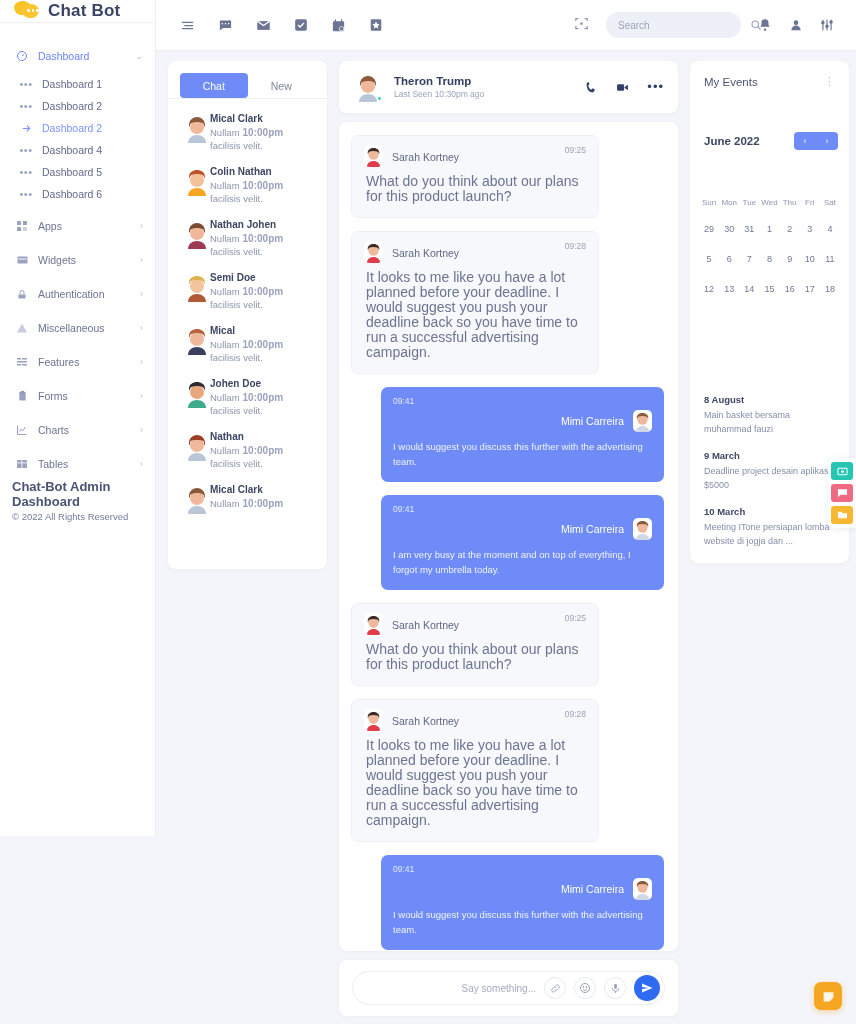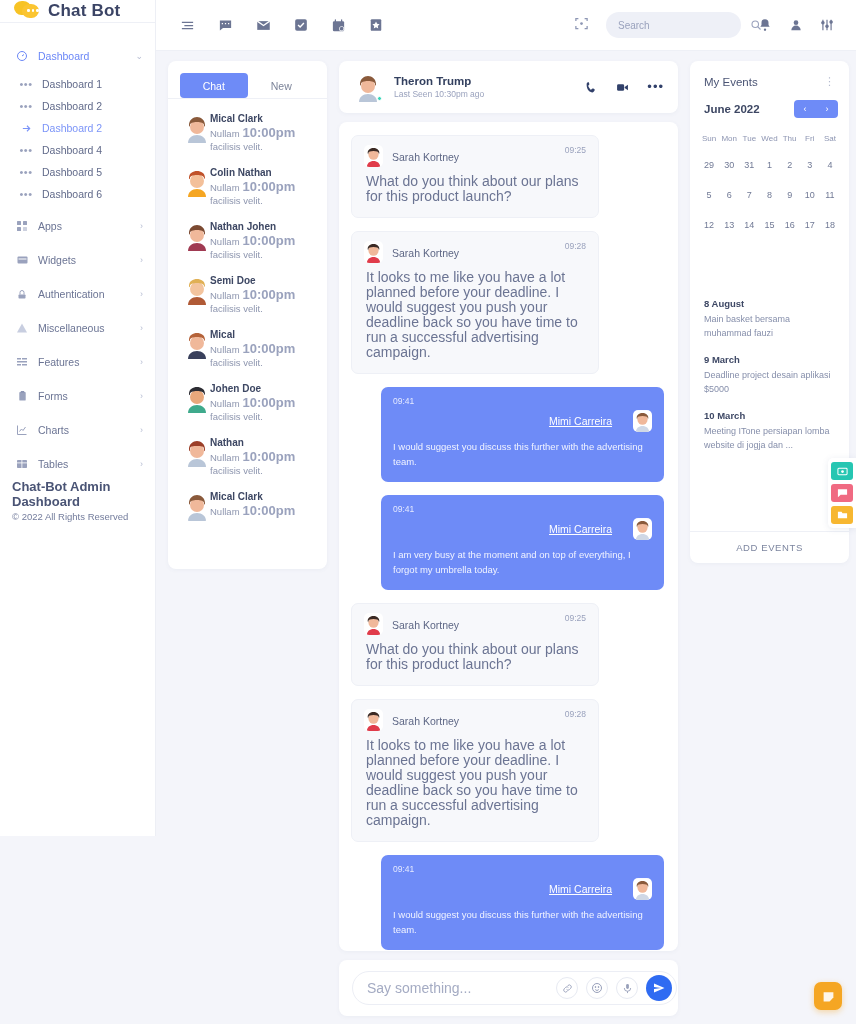--- a/index.html
+++ b/index.html
@@ -97,21 +97,21 @@
   .cl-tab {
     flex: 1 1 0; height: 25px; display: flex; align-items: center; justify-content: center;
     font-size: 10.5px; color: #7c8499; border-radius: 4px; cursor: pointer;
   }
   .cl-tab.sel { background: #6e8bf7; color: #fff; }
   .cl-scroll { flex: 1 1 auto; overflow: hidden; padding-top: 14px; position: relative; }
   .cl-item { display: flex; padding: 0 10px 0 16px; margin-bottom: 14px; cursor: pointer; }
   .cl-meta { flex: 1 1 auto; min-width: 0; }
   .cl-name { font-size: 10px; font-weight: bold; color: #3d4763; margin-bottom: 2px; }
   .cl-line { font-size: 9.5px; color: #8e96af; line-height: 13px; }
-  .cl-time { font-size: 13px; font-weight: bold; color: #9aa2bd; margin-left: 3px; }
+  .cl-time { font-size: 10px; font-weight: bold; color: #9aa2bd; margin-left: 3px; }
 
   
   .av { border-radius: 5px; overflow: hidden; flex: 0 0 auto; position: relative; }
   .av svg { display: block; }
 
   
   .convo { flex: 1 1 auto; display: flex; flex-direction: column; min-width: 0; gap: 9px; }
   .conv-head {
     height: 52px; display: flex; align-items: center; padding: 0 14px 0 14px;
     flex: 0 0 52px;
@@ -134,50 +134,50 @@
   .b-name { font-size: 10.5px; color: #5e6785; margin-left: 9px; margin-top: 6px; }
   .b-time { margin-left: auto; font-size: 8.5px; color: #9aa2bd; }
   .b-text { font-size: 14px; line-height: 15px; color: #6b7493; margin-top: 7px; padding-left: 2px; }
 
   .msg.out { display: flex; justify-content: flex-end; }
   .bubble-out {
     background: #6e8bf7; border-radius: 7px; padding: 9px 12px 13px 12px;
     width: 283px; color: #fff;
   }
   .bubble-out .ob-time { font-size: 8.5px; color: #e4e9ff; }
-  .bubble-out .ob-head { display: flex; align-items: center; justify-content: flex-end; gap: 21px; margin-top: 4px; text-decoration: underline; }
+  .bubble-out .ob-head { display: flex; align-items: center; justify-content: flex-end; gap: 9px; margin-top: 4px; }
   .bubble-out .ob-name { font-size: 10.5px; color: #fff; }
   .bubble-out .ob-text { font-size: 9.5px; line-height: 15px; color: #f0f3ff; margin-top: 7px; }
 
   .composer {
     flex: 0 0 56px; display: flex; align-items: center; padding: 0 13px;
     margin-bottom: 8px;
   }
   .comp-inner {
     flex: 1 1 auto; height: 34px; background: #fff; border: 1px solid #eceef5;
     border-radius: 17px; display: flex; align-items: center; padding: 0 4px 0 14px; gap: 8px;
   }
   .comp-inner input {
-    flex: 1 1 auto; border: 0; outline: none; font-size: 14px; color: #6d7594;
-    font-family: "Liberation Sans", sans-serif; background: transparent;
+    flex: 1 1 auto; border: 0; outline: none; font-size: 10px; color: #6d7594;
+    font-family: "Liberation Sans", sans-serif; background: transparent; text-align: right;
   }
   .comp-inner input::placeholder { color: #a4abc3; }
   .circ-btn {
     width: 22px; height: 22px; border-radius: 50%; border: 1px solid #e7eaf2;
     display: flex; align-items: center; justify-content: center; color: #98a0ba;
     cursor: pointer; background: #fff; flex: 0 0 auto;
   }
   .send-btn {
     width: 26px; height: 26px; border-radius: 50%; background: #2f6bf2;
     display: flex; align-items: center; justify-content: center; color: #fff;
     cursor: pointer; flex: 0 0 auto;
   }
 
   
-  .events { flex: 0 0 159px; height: 502px; display: flex; flex-direction: column; overflow: hidden; }
+  .events { flex: 0 0 159px; height: 502px; display: flex; flex-direction: column; overflow: hidden; gap: 32px; }
   .ev-head { display: flex; align-items: center; padding: 14px 13px 0 14px; }
   .ev-title { font-size: 11.5px; color: #4b5575; }
   .ev-kebab { margin-left: auto; color: #b4bacf; font-size: 11px; letter-spacing: 1px; cursor: pointer; }
   .cal-head { display: flex; align-items: center; padding: 12px 11px 0 14px; }
   .cal-month { font-size: 11.5px; font-weight: bold; color: #3d4763; }
   .cal-nav {
     margin-left: auto; width: 44px; height: 18px; background: #6e8bf7; border-radius: 4px;
     display: flex; align-items: center; justify-content: space-around; color: #fff; font-size: 9px;
     cursor: pointer;
   }

